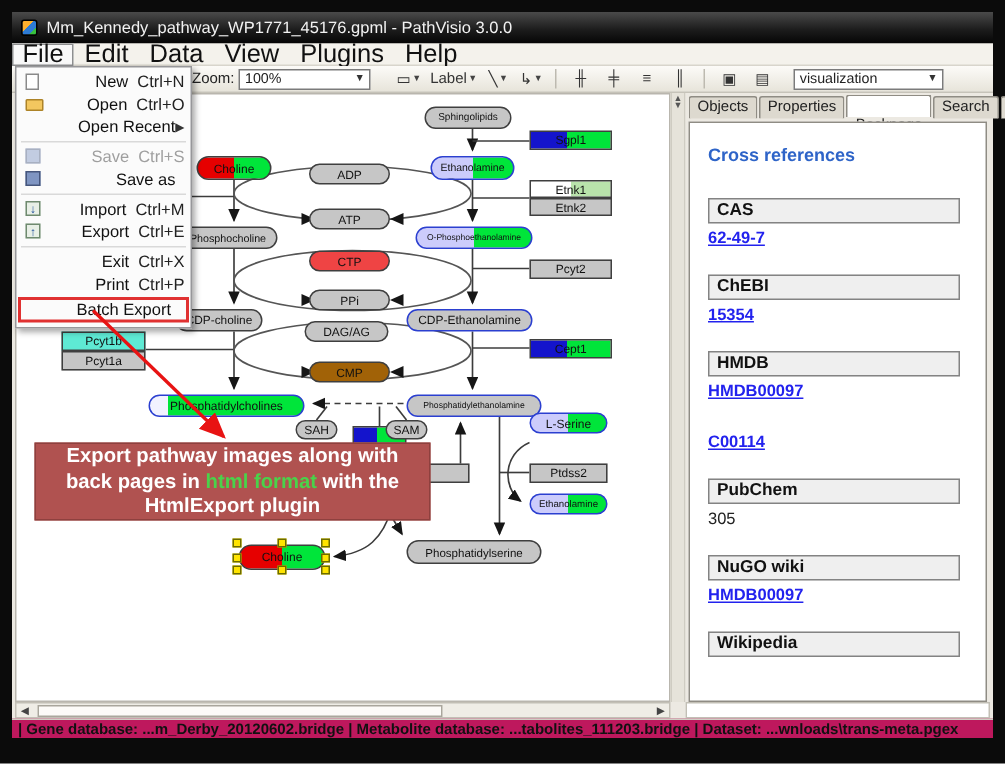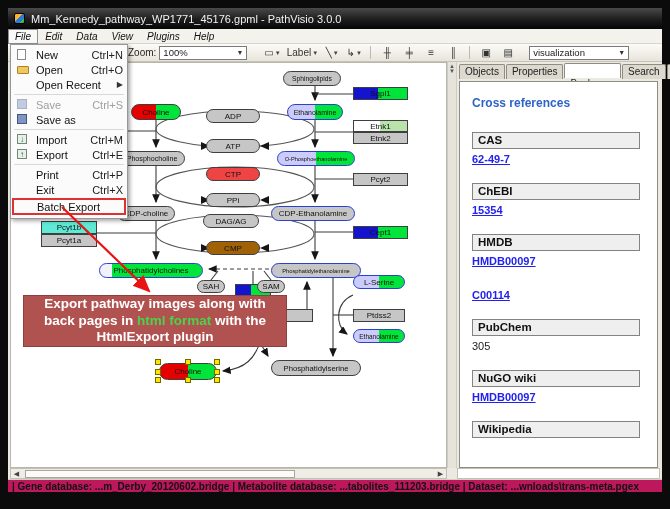--- a/index.html
+++ b/index.html
@@ -10,21 +10,21 @@
 
   
   #titlebar { position:absolute; left:0; top:0; width:100%; height:21px;
     background:linear-gradient(#4a4a4a,#1d1d1d 55%,#050505); color:#f2f2f2;
     display:flex; align-items:center; padding-left:6px; font-size:11px; }
   #app-icon { width:11px; height:11px; margin-right:6px; border-radius:2px;
     background:linear-gradient(135deg,#ffb02e 0 40%,#2e7bd4 40% 75%,#39c13f 75%); border:1px solid #000; }
 
   
   #menubar { position:absolute; left:0; top:21px; width:100%; height:15px; background:#f4f2ec;
-    border-bottom:1px solid #d8d5cc; display:flex; align-items:center; font-size:10px; color:#111;font-style:italic; }
+    border-bottom:1px solid #d8d5cc; display:flex; align-items:center; font-size:17px; color:#111; }
   .menu-item { padding:0 7px; height:15px; display:flex; align-items:center; }
   .menu-item.active { background:#f9f9f9; border:1px solid #8e8f90; padding:0 6px; }
 
   
   #toolbar { position:absolute; left:0; top:36px; width:100%; height:18px;
     background:linear-gradient(#fcfbf8,#e7e4da); border-bottom:1px solid #c6c3b9;
     display:flex; align-items:center; font-size:10px; color:#222; padding-left:120px; }
   .tb-label { margin-right:3px; }
   .combo { background:#fff; border:1px solid #7b7b7b; height:14px; display:flex; align-items:center;
     justify-content:space-between; padding:0 3px; font-size:9.5px; }
@@ -72,21 +72,21 @@
   #hscroll .sb-thumb { height:8px; width:270px; background:#fcfbf8; border:1px solid #a9a69c; margin-left:3px; }
   #panel-strip { position:absolute; left:449px; top:460px; width:203px; height:11px; background:#fff; border:1px solid #c2bfb5; }
   #statusbar { position:absolute; left:0; top:471px; width:100%; height:13px; background:#be185d;
     border-top:1px solid #d0cdc4; font-size:10px; color:#111; padding:1px 0 0 4px; white-space:nowrap;font-weight:bold; }
 
   
   #file-menu { position:absolute; left:10px; top:44px; width:118px; z-index:90; background:#fbfbfb;
     border:1px solid #97979a; box-shadow:2px 2px 4px rgba(0,0,0,.35); padding:2px 0; font-size:11px; }
   .fm-row { height:15px; display:flex; align-items:center; padding:0 4px 0 4px; color:#111; }
   .fm-ico { width:16px; height:12px; margin-right:5px; position:relative; flex:none; }
-  .fm-label { flex:1; }
+  .fm-label { flex:1;text-align:right; }
   .fm-short { color:#222; margin-left:6px; }
   .fm-sub { font-size:8px; color:#333; }
   .fm-row.disabled .fm-label, .fm-row.disabled .fm-short { color:#9f9f9f; }
   .fm-sep { height:1px; background:#d9d9d9; margin:2px 3px; }
   .fm-row.highlight { border:2px solid #e03131; height:17px; margin:1px; padding-left:2px; }
   .mi { position:absolute; left:2px; top:0; }
   .mi-new { width:9px; height:11px; background:#fff; border:1px solid #8a8a8a; }
   .mi-open { width:12px; height:8px; top:2px; background:#f3c75f; border:1px solid #ad8327; border-radius:1px; }
   .mi-save { width:10px; height:10px; background:#7f95c2; border:1px solid #46567c; }
   .mi-dim { opacity:.45; }
@@ -340,27 +340,27 @@
     <div class="fm-row">
       <span class="fm-ico">
         <span class="mi mi-port">↑</span>
       </span>
       <span class="fm-label">Export</span>
       <span class="fm-short">Ctrl+E</span>
     </div>
     <div class="fm-sep"></div>
     <div class="fm-row">
       <span class="fm-ico"></span>
+      <span class="fm-label">Exit</span>
+      <span class="fm-short">Ctrl+X</span>
+    </div>
+    <div class="fm-row">
+      <span class="fm-ico"></span>
       <span class="fm-label">Print</span>
       <span class="fm-short">Ctrl+P</span>
-    </div>
-    <div class="fm-row">
-      <span class="fm-ico"></span>
-      <span class="fm-label">Exit</span>
-      <span class="fm-short">Ctrl+X</span>
     </div>
     <div class="fm-row highlight">
       <span class="fm-ico"></span>
       <span class="fm-label">Batch Export</span>
       <span class="fm-short"></span>
     </div>
   </div>
 
 <div id="annotation">
   <div>

